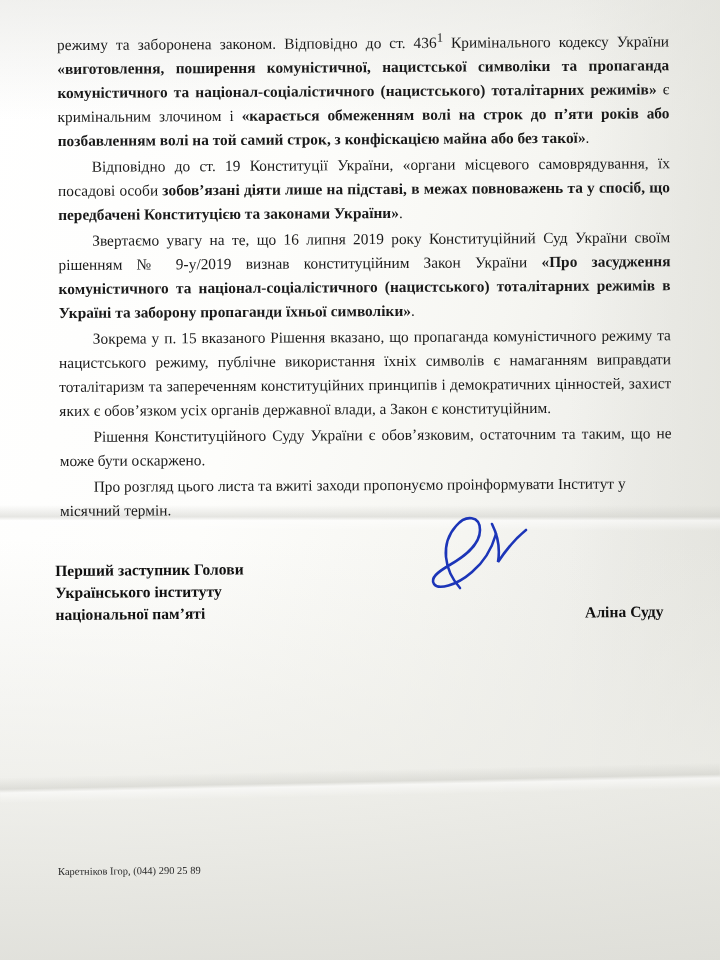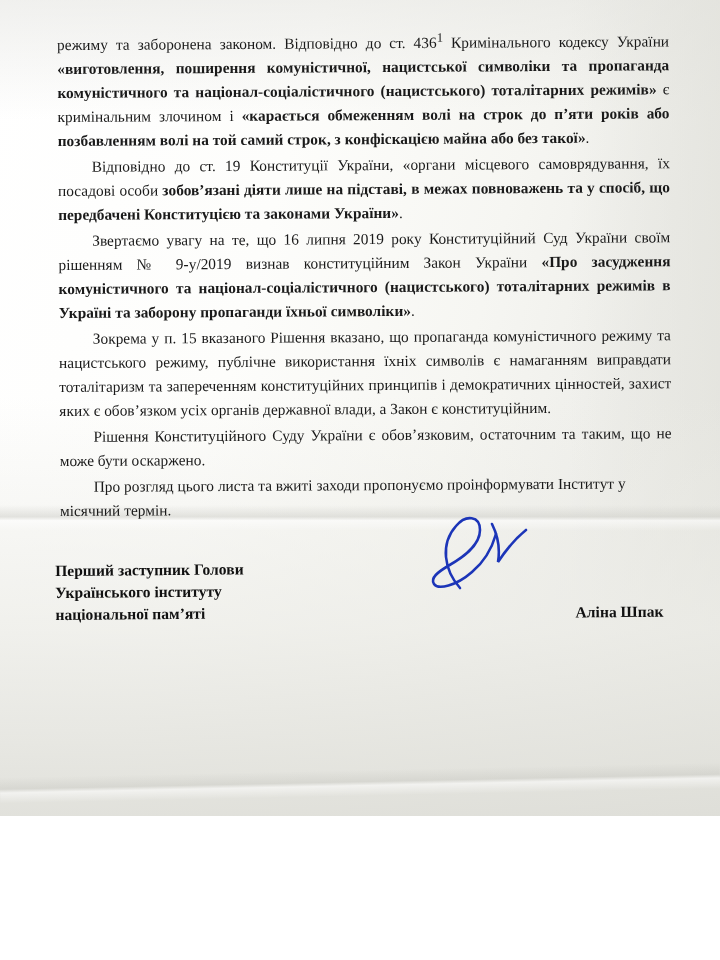--- a/index.html
+++ b/index.html
@@ -9,21 +9,21 @@
   body {
     width: 720px;
     height: 960px;
     background: #ffffff;
     font-family: "Liberation Serif", serif;
     overflow: hidden;
   }
   .page {
     position: relative;
     width: 720px;
-    height: 816px;
+    height: 960px;
     background:
       linear-gradient(105deg, #ffffff 0%, #fdfdfb 35%, #f6f6f2 60%, #eeeeea 78%, #e9e9e4 100%);
     overflow: hidden;
   }
   
   .shade-top {
     position: absolute;
     left: 0; top: 0; right: 0; height: 120px;
     background: linear-gradient(180deg, rgba(228,228,224,0.55) 0%, rgba(255,255,255,0) 100%);
     pointer-events: none;
@@ -137,21 +137,21 @@
       <p><span>Рішення Конституційного Суду України є обов’язковим, остаточним та таким, що не може бути оскаржено.</span></p>
       <p><span>Про розгляд цього листа та вжиті заходи пропонуємо проінформувати Інститут у місячний термін.</span></p>
     </div>
 
   <div class="signature-block">
     <div class="sig-title" id="sig-title">
         <div>Перший заступник Голови</div>
         <div>Українського інституту</div>
         <div>національної пам’яті</div>
       </div>
-    <div class="sig-name">Аліна Шпак</div>
+    <div class="sig-name">Аліна Суду</div>
   </div>
 
   <svg class="signature-mark" viewBox="0 0 150 110">
     <path d="M60 88 C 44 70, 40 44, 56 26 C 66 14, 80 16, 80 30 C 80 46, 62 58, 48 66 C 38 72, 30 78, 34 84 C 38 90, 56 86, 72 72 C 84 62, 92 48, 96 34" fill="none" stroke="#1c35b8" stroke-width="2.6" stroke-linecap="round"></path>
     <path d="M92 24 C 98 36, 100 50, 98 62 C 106 50, 116 38, 126 30" fill="none" stroke="#1c35b8" stroke-width="2.6" stroke-linecap="round"></path>
   </svg>
 
   <div class="footer-note">Каретніков Ігор, (044) 290 25 89</div>
 
 </div>

